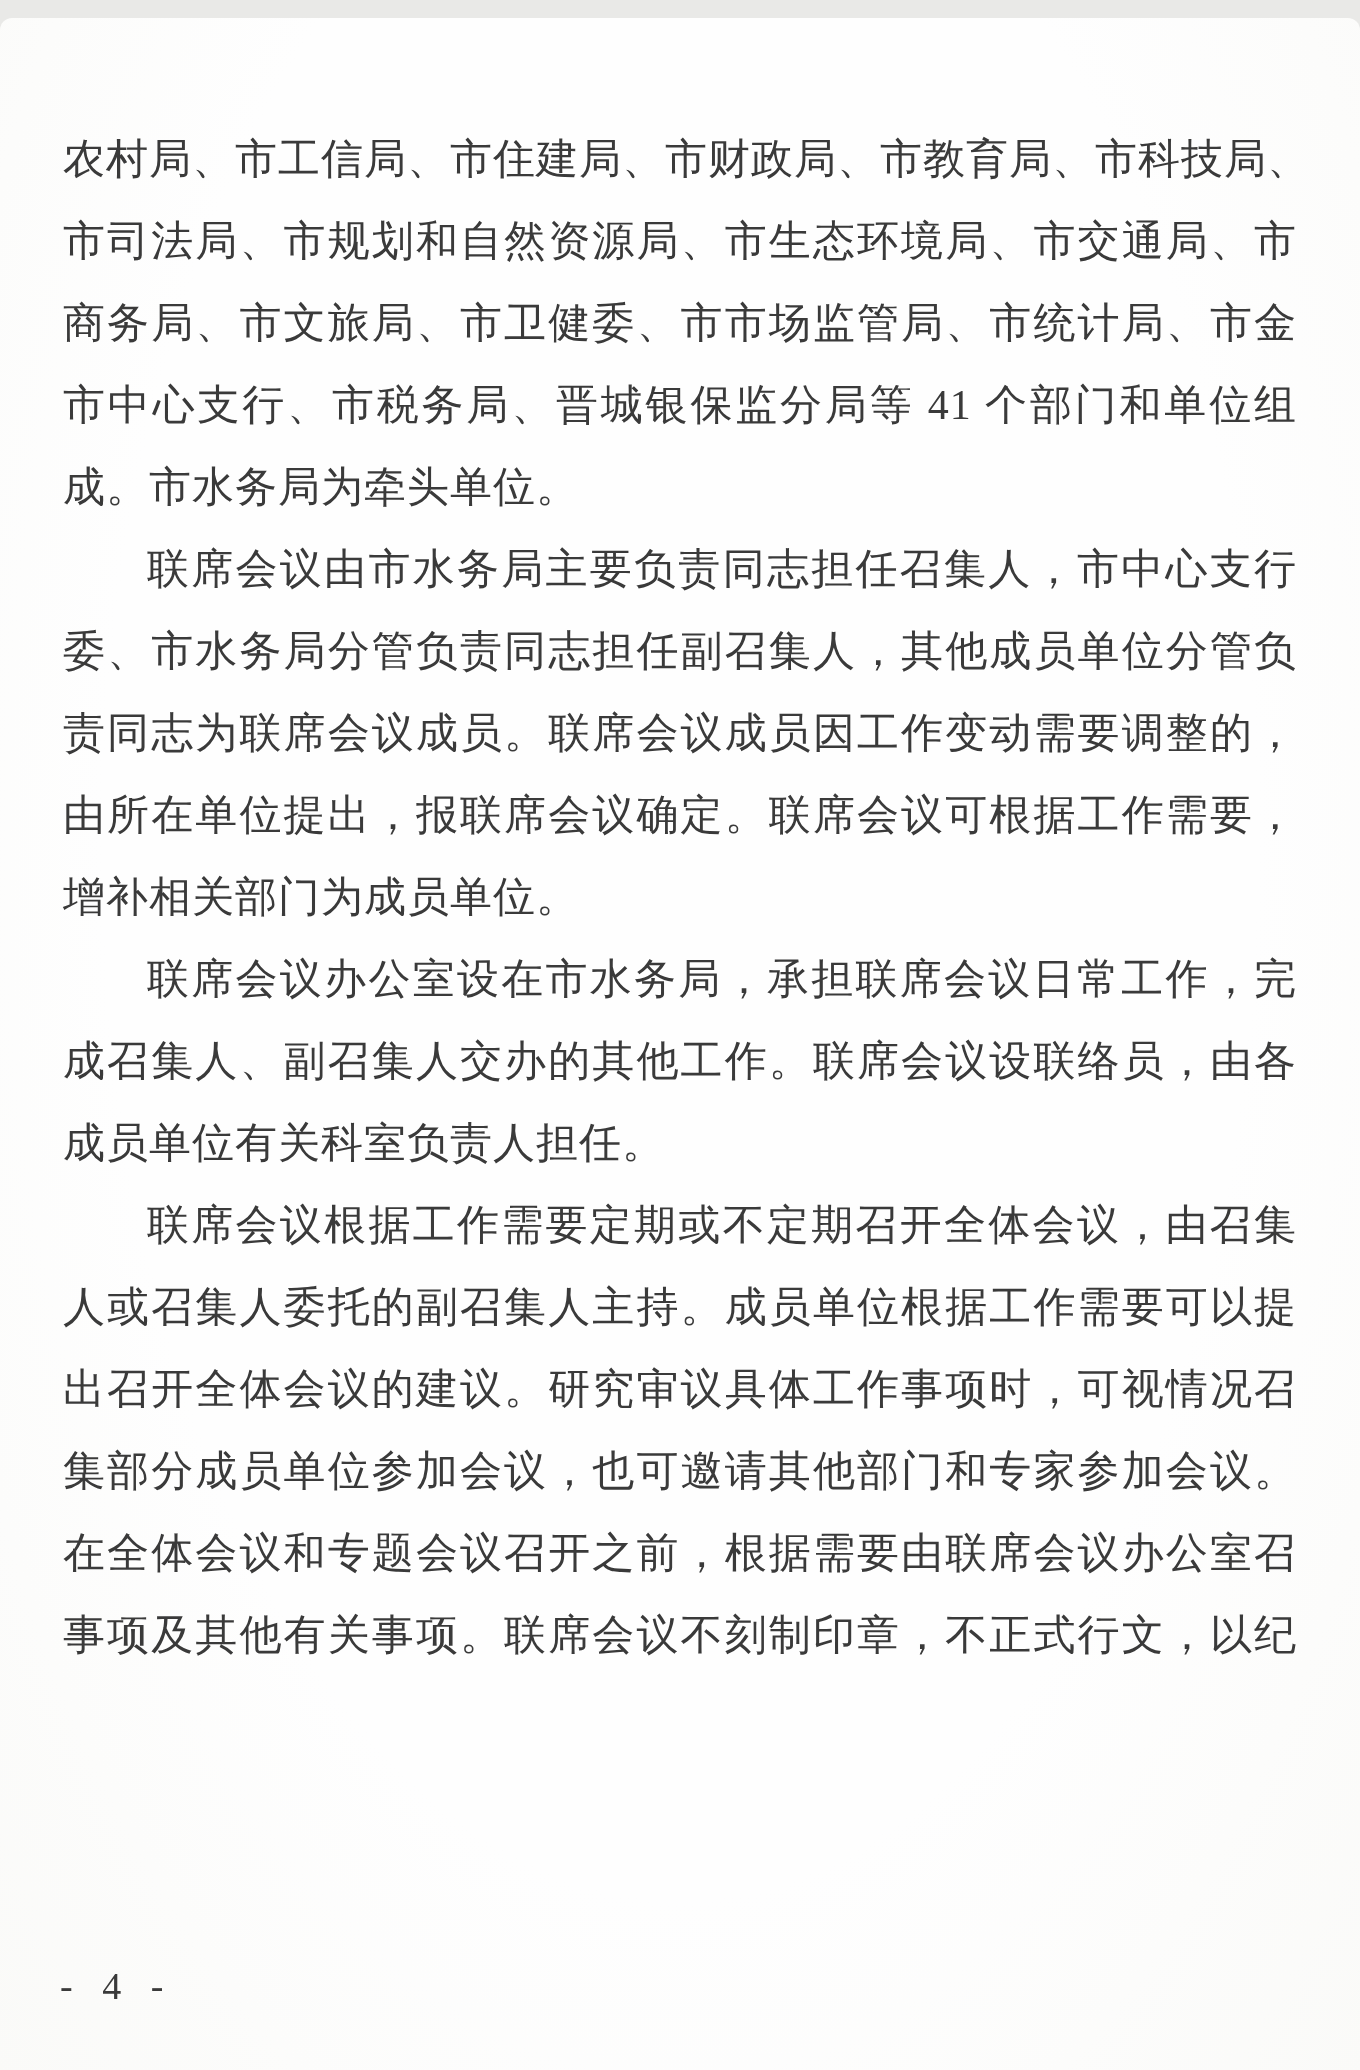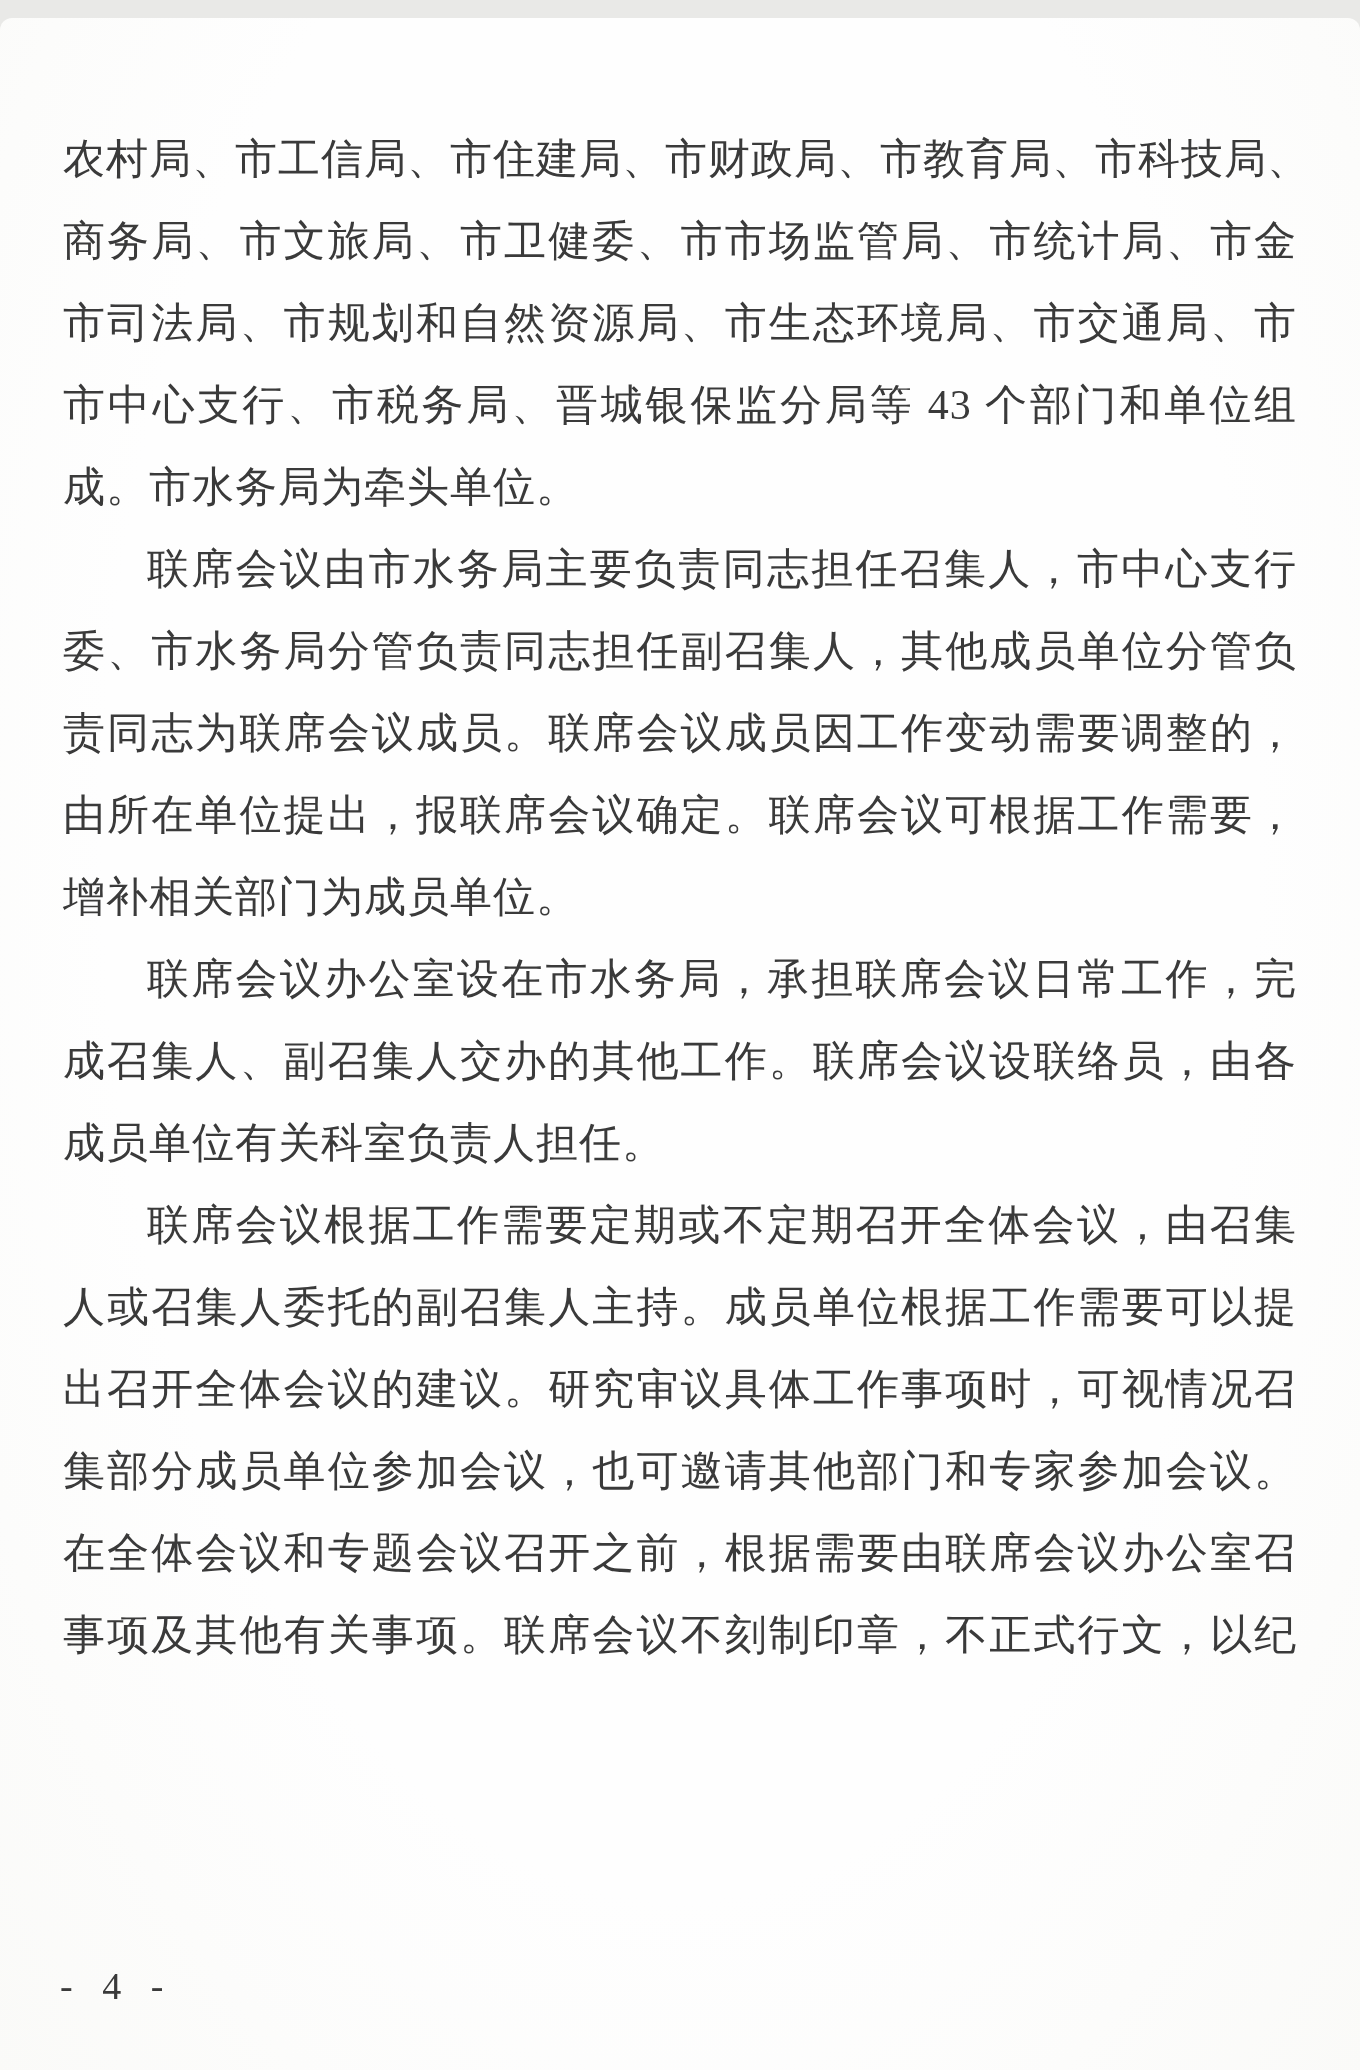--- a/index.html
+++ b/index.html
@@ -60,23 +60,23 @@
     letter-spacing: 10px;
     color: #3a3a3a;
   }
 </style>
 </head>
 <body>
 
 <div class="page">
   <div class="text-block">
     <div class="line">农村局、市工信局、市住建局、市财政局、市教育局、市科技局、</div>
+    <div class="line">市司法局、市规划和自然资源局、市生态环境局、市交通局、市</div>
     <div class="line">商务局、市文旅局、市卫健委、市市场监管局、市统计局、市金</div>
-    <div class="line">市司法局、市规划和自然资源局、市生态环境局、市交通局、市</div>
-    <div class="line">市中心支行、市税务局、晋城银保监分局等 43 个部门和单位组</div>
+    <div class="line">市中心支行、市税务局、晋城银保监分局等 41 个部门和单位组</div>
     <div class="line end">成。市水务局为牵头单位。</div>
     <div class="line indent">联席会议由市水务局主要负责同志担任召集人，市中心支行</div>
     <div class="line">委、市水务局分管负责同志担任副召集人，其他成员单位分管负</div>
     <div class="line">责同志为联席会议成员。联席会议成员因工作变动需要调整的，</div>
     <div class="line">由所在单位提出，报联席会议确定。联席会议可根据工作需要，</div>
     <div class="line end">增补相关部门为成员单位。</div>
     <div class="line indent">联席会议办公室设在市水务局，承担联席会议日常工作，完</div>
     <div class="line">成召集人、副召集人交办的其他工作。联席会议设联络员，由各</div>
     <div class="line end">成员单位有关科室负责人担任。</div>
     <div class="line indent">联席会议根据工作需要定期或不定期召开全体会议，由召集</div>

